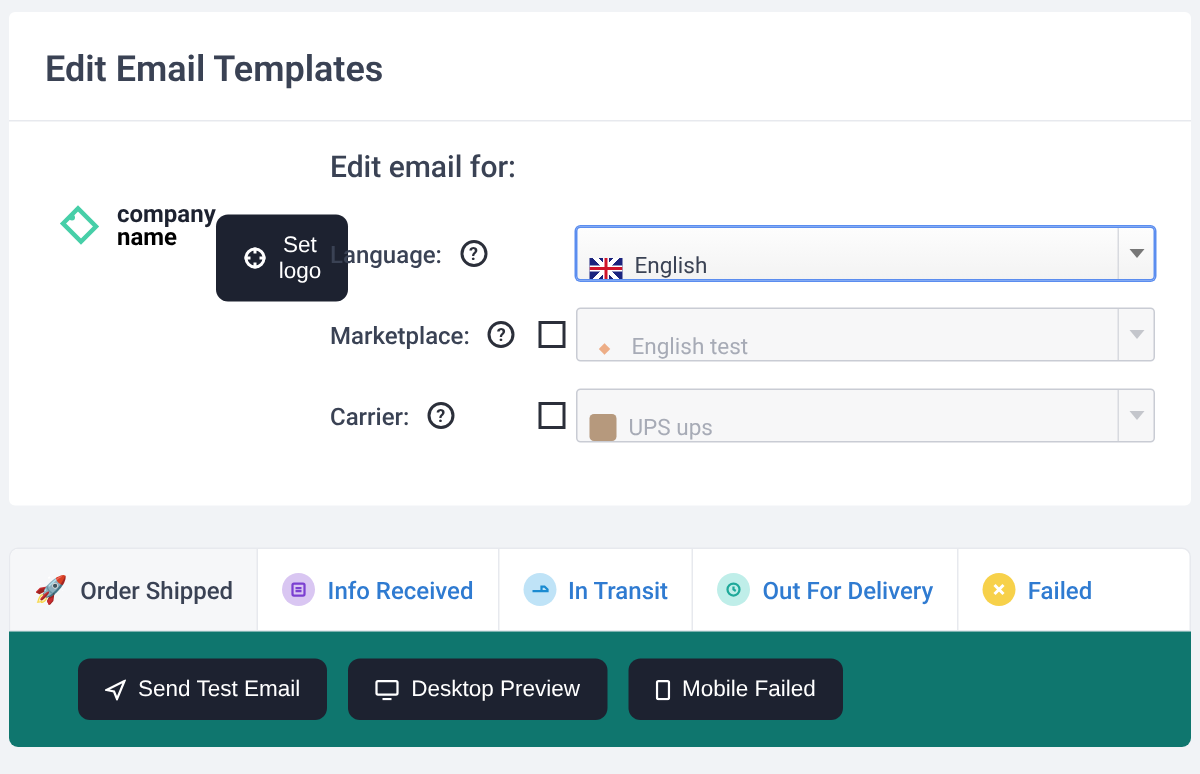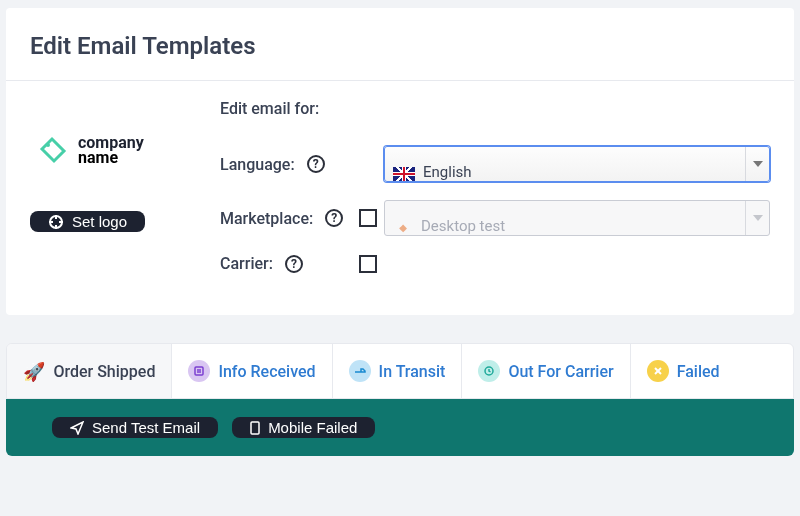--- a/index.html
+++ b/index.html
@@ -28,53 +28,53 @@
     background: #e7e9ee;
     margin: 0;
   }
   .content {
     display: flex;
     padding: 18px 24px 0 24px;
   }
   .left-col {
     width: 190px;
     display: flex;
-    flex-direction: column;
+    flex-direction: row;
     align-items: flex-start;
   }
   .logo-wrap {
     display: flex;
     align-items: center;
     gap: 8px;
     margin-top: 34px;
     margin-left: 6px;
   }
   .logo-ico svg { display:block; }
   .logo-text { line-height: 0.95; }
   .logo-text .l1 { font-weight: 700; font-size: 16px; color:#1d2230; display:block; }
   .logo-text .l2 { font-weight: 700; font-size: 16px; color:#000000; display:block; }
   .btn {
     background: #1d2230;
     color: #fff;
     border: none;
     border-radius: 8px;
-    padding: 2px 18px;
+    padding: 12px 18px;
     font-size: 15px;
     font-weight: 500;
     cursor: pointer;
     display: inline-flex;
     align-items: center;
     gap: 8px;
   }
   .btn .ico { display:inline-flex; }
   .set-logo-btn { margin-top: 44px; }
 
   .right-col { flex: 1; }
   .sub-label {
-    font-size: 16px;
+    font-size: 20px;
     color: #3a4254;
     margin-bottom: 28px;
     font-weight: 500;
   }
   .form-row {
     display: flex;
     align-items: center;
     margin-bottom: 18px;
   }
   .form-label {
@@ -238,32 +238,37 @@
       <div class="form-row">
         <div class="form-label">
           <span>Marketplace:</span>
           <span class="help-ico">?</span>
         </div>
         <div class="checkbox-slot">
           <div class="chk"></div>
         </div>
         <div class="select disabled">
           <span class="m-ico">◆</span>
-          <span>Desktop test</span>
+          <span>English test</span>
           <span class="caret"></span>
         </div>
       </div>
 
       <div class="form-row">
         <div class="form-label">
           <span>Carrier:</span>
           <span class="help-ico">?</span>
         </div>
         <div class="checkbox-slot">
           <div class="chk"></div>
+        </div>
+        <div class="select disabled">
+          <span class="ups-ico"></span>
+          <span>UPS ups</span>
+          <span class="caret"></span>
         </div>
       </div>
 
     </div>
   </div>
 </div>
 
 <div class="tabs-wrap">
   <div class="tabs">
     <div class="tab active">
@@ -288,21 +293,21 @@
       </span>
       <span>In Transit</span>
     </div>
     <div class="tab link">
       <span class="ticon c-teal">
         <svg width="12" height="12" viewBox="0 0 12 12">
             <circle cx="6" cy="6" r="4" fill="none" stroke="currentColor" stroke-width="1.5"></circle>
             <path d="M6 4v2l1.5 1" fill="none" stroke="currentColor" stroke-width="1.5"></path>
           </svg>
       </span>
-      <span>Out For Carrier</span>
+      <span>Out For Delivery</span>
     </div>
     <div class="tab link">
       <span class="ticon c-yellow">
         <svg width="12" height="12" viewBox="0 0 12 12">
             <line x1="3" y1="3" x2="9" y2="9" stroke="#fff" stroke-width="2"></line>
             <line x1="9" y1="3" x2="3" y2="9" stroke="#fff" stroke-width="2"></line>
           </svg>
       </span>
       <span>Failed</span>
     </div>
@@ -312,20 +317,29 @@
     <button class="btn">
       <span class="ico">
         <svg width="14" height="14" viewBox="0 0 14 14">
             <path d="M1 7 L13 1 L8 13 L6 8 Z" fill="none" stroke="#fff" stroke-width="1.5"></path>
           </svg>
       </span>
       <span>Send Test Email</span>
     </button>
     <button class="btn">
       <span class="ico">
+        <svg width="16" height="14" viewBox="0 0 16 14">
+            <rect x="1" y="1" width="14" height="9" rx="1" fill="none" stroke="#fff" stroke-width="1.5"></rect>
+            <line x1="5" y1="13" x2="11" y2="13" stroke="#fff" stroke-width="1.5"></line>
+          </svg>
+      </span>
+      <span>Desktop Preview</span>
+    </button>
+    <button class="btn">
+      <span class="ico">
         <svg width="10" height="14" viewBox="0 0 10 14">
             <rect x="1" y="1" width="8" height="12" rx="1" fill="none" stroke="#fff" stroke-width="1.5"></rect>
           </svg>
       </span>
       <span>Mobile Failed</span>
     </button>
   </div>
 </div>
 
 </body></html>

